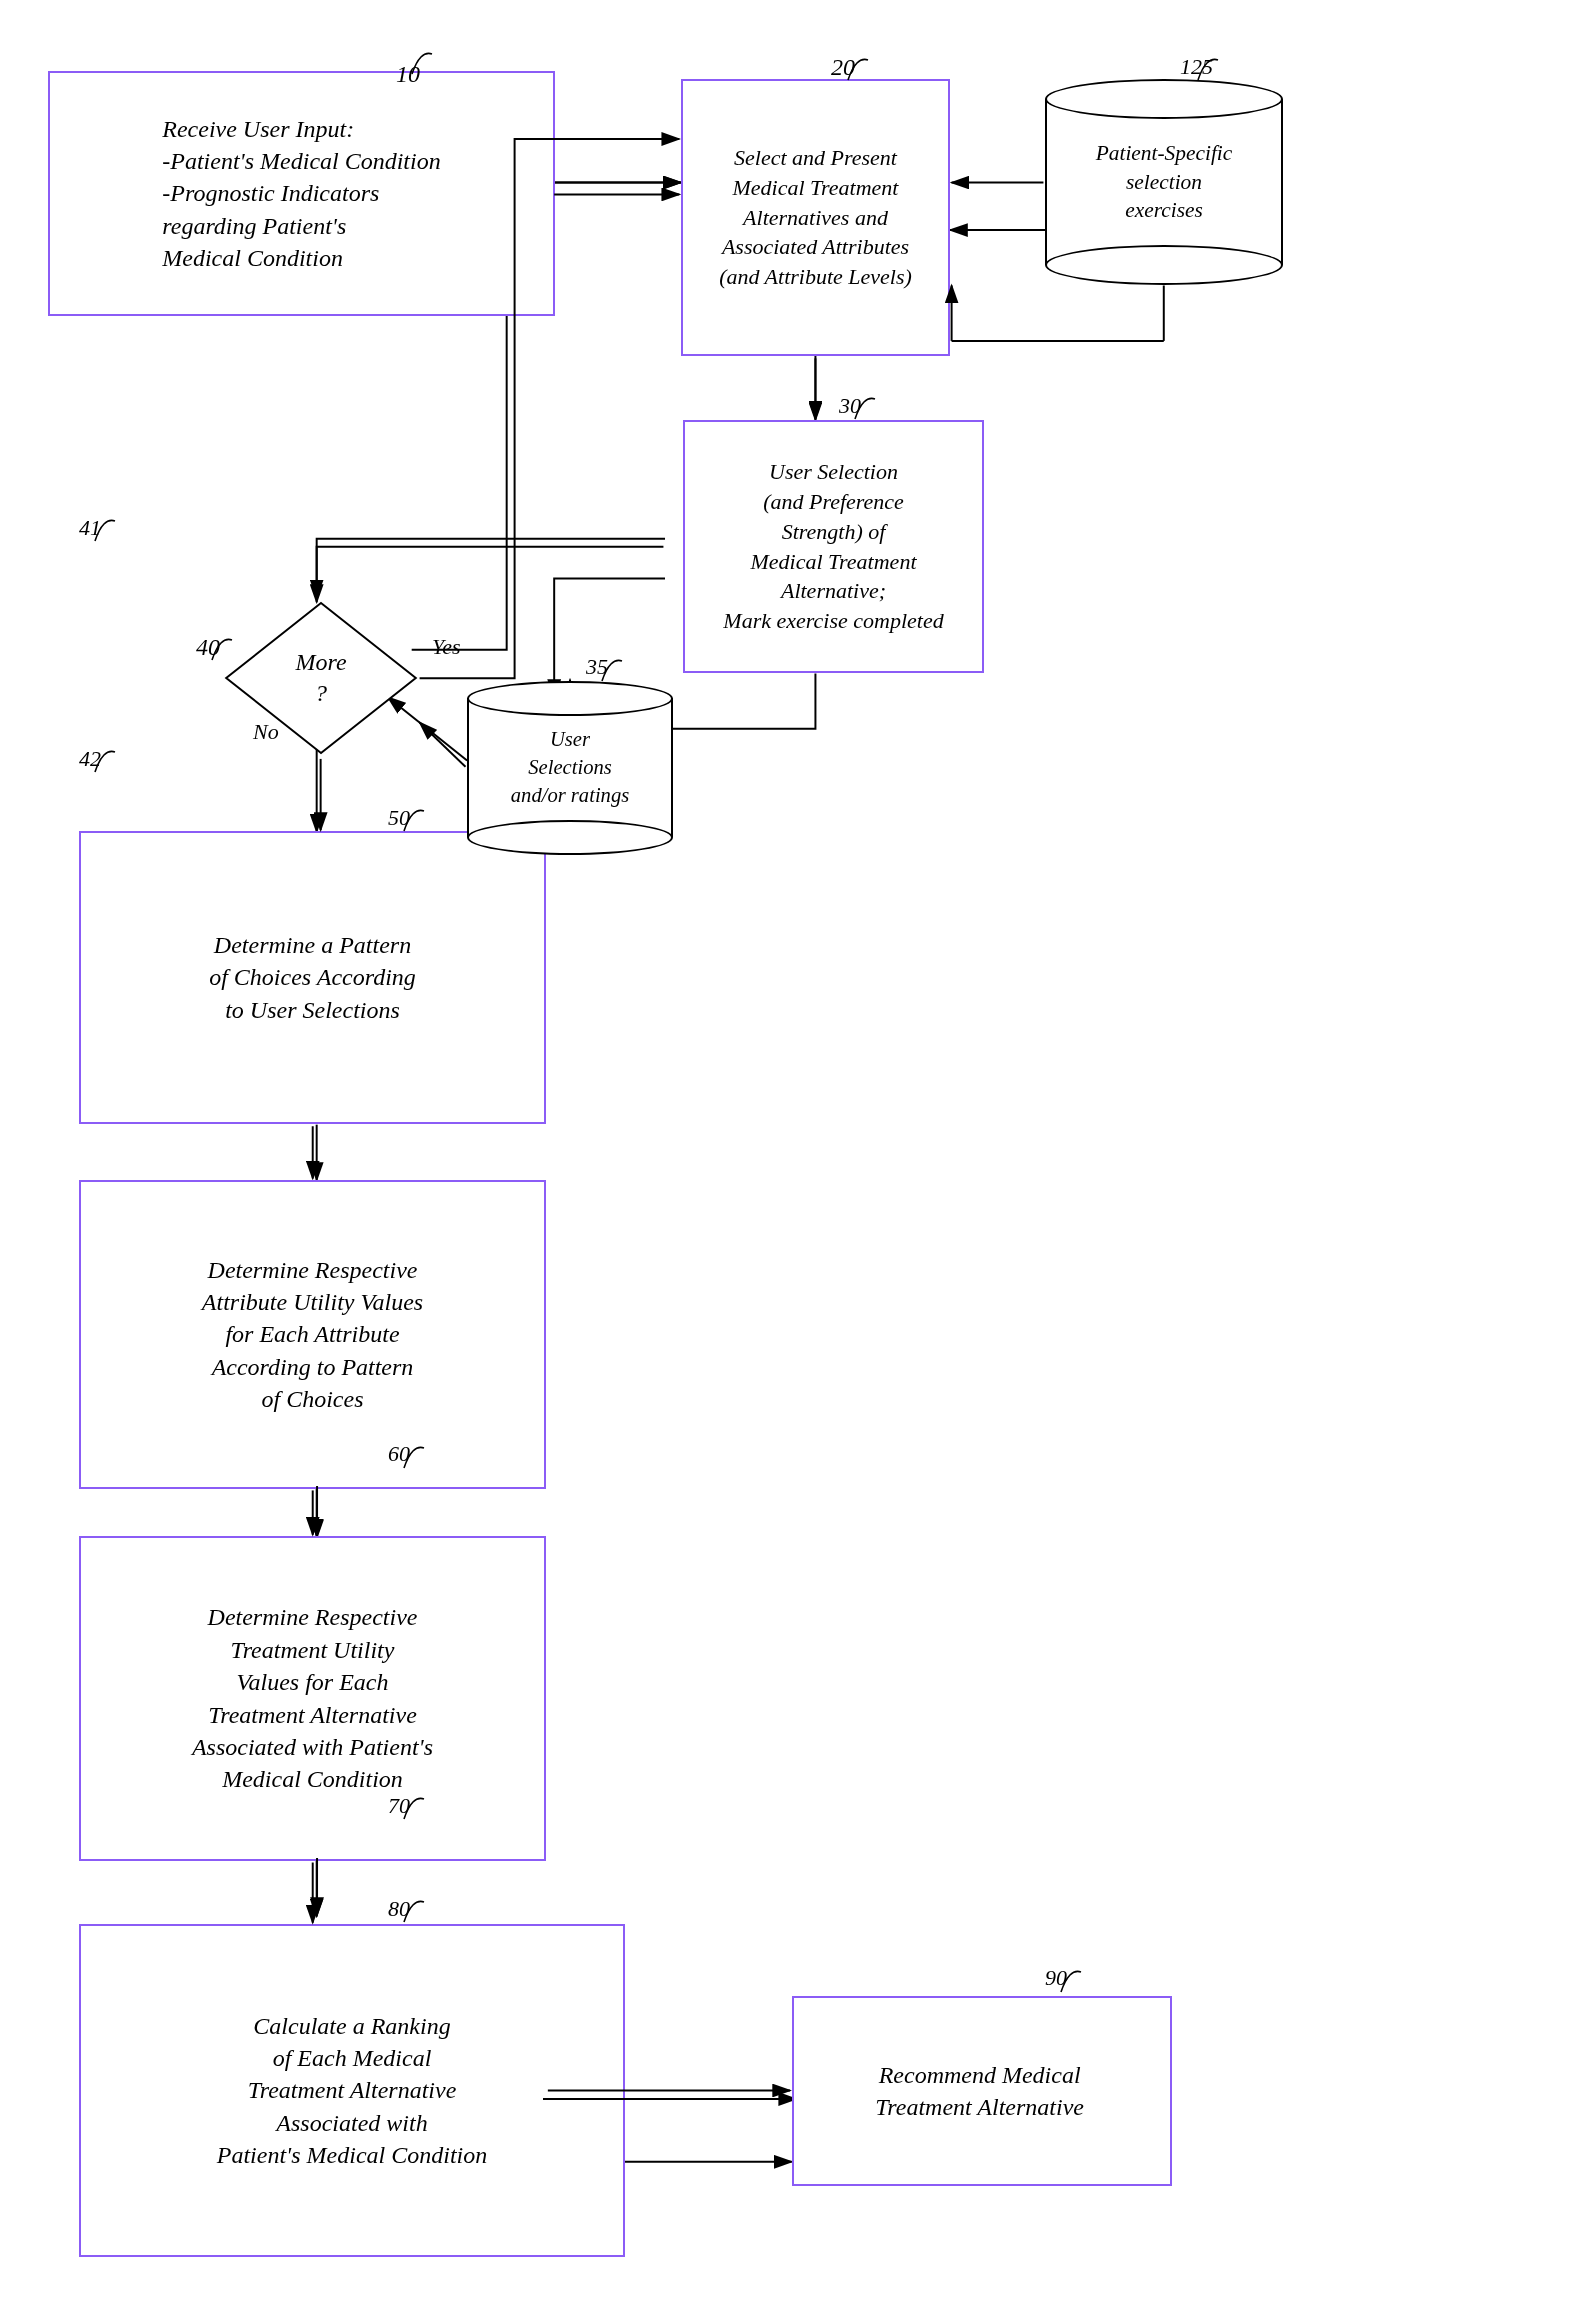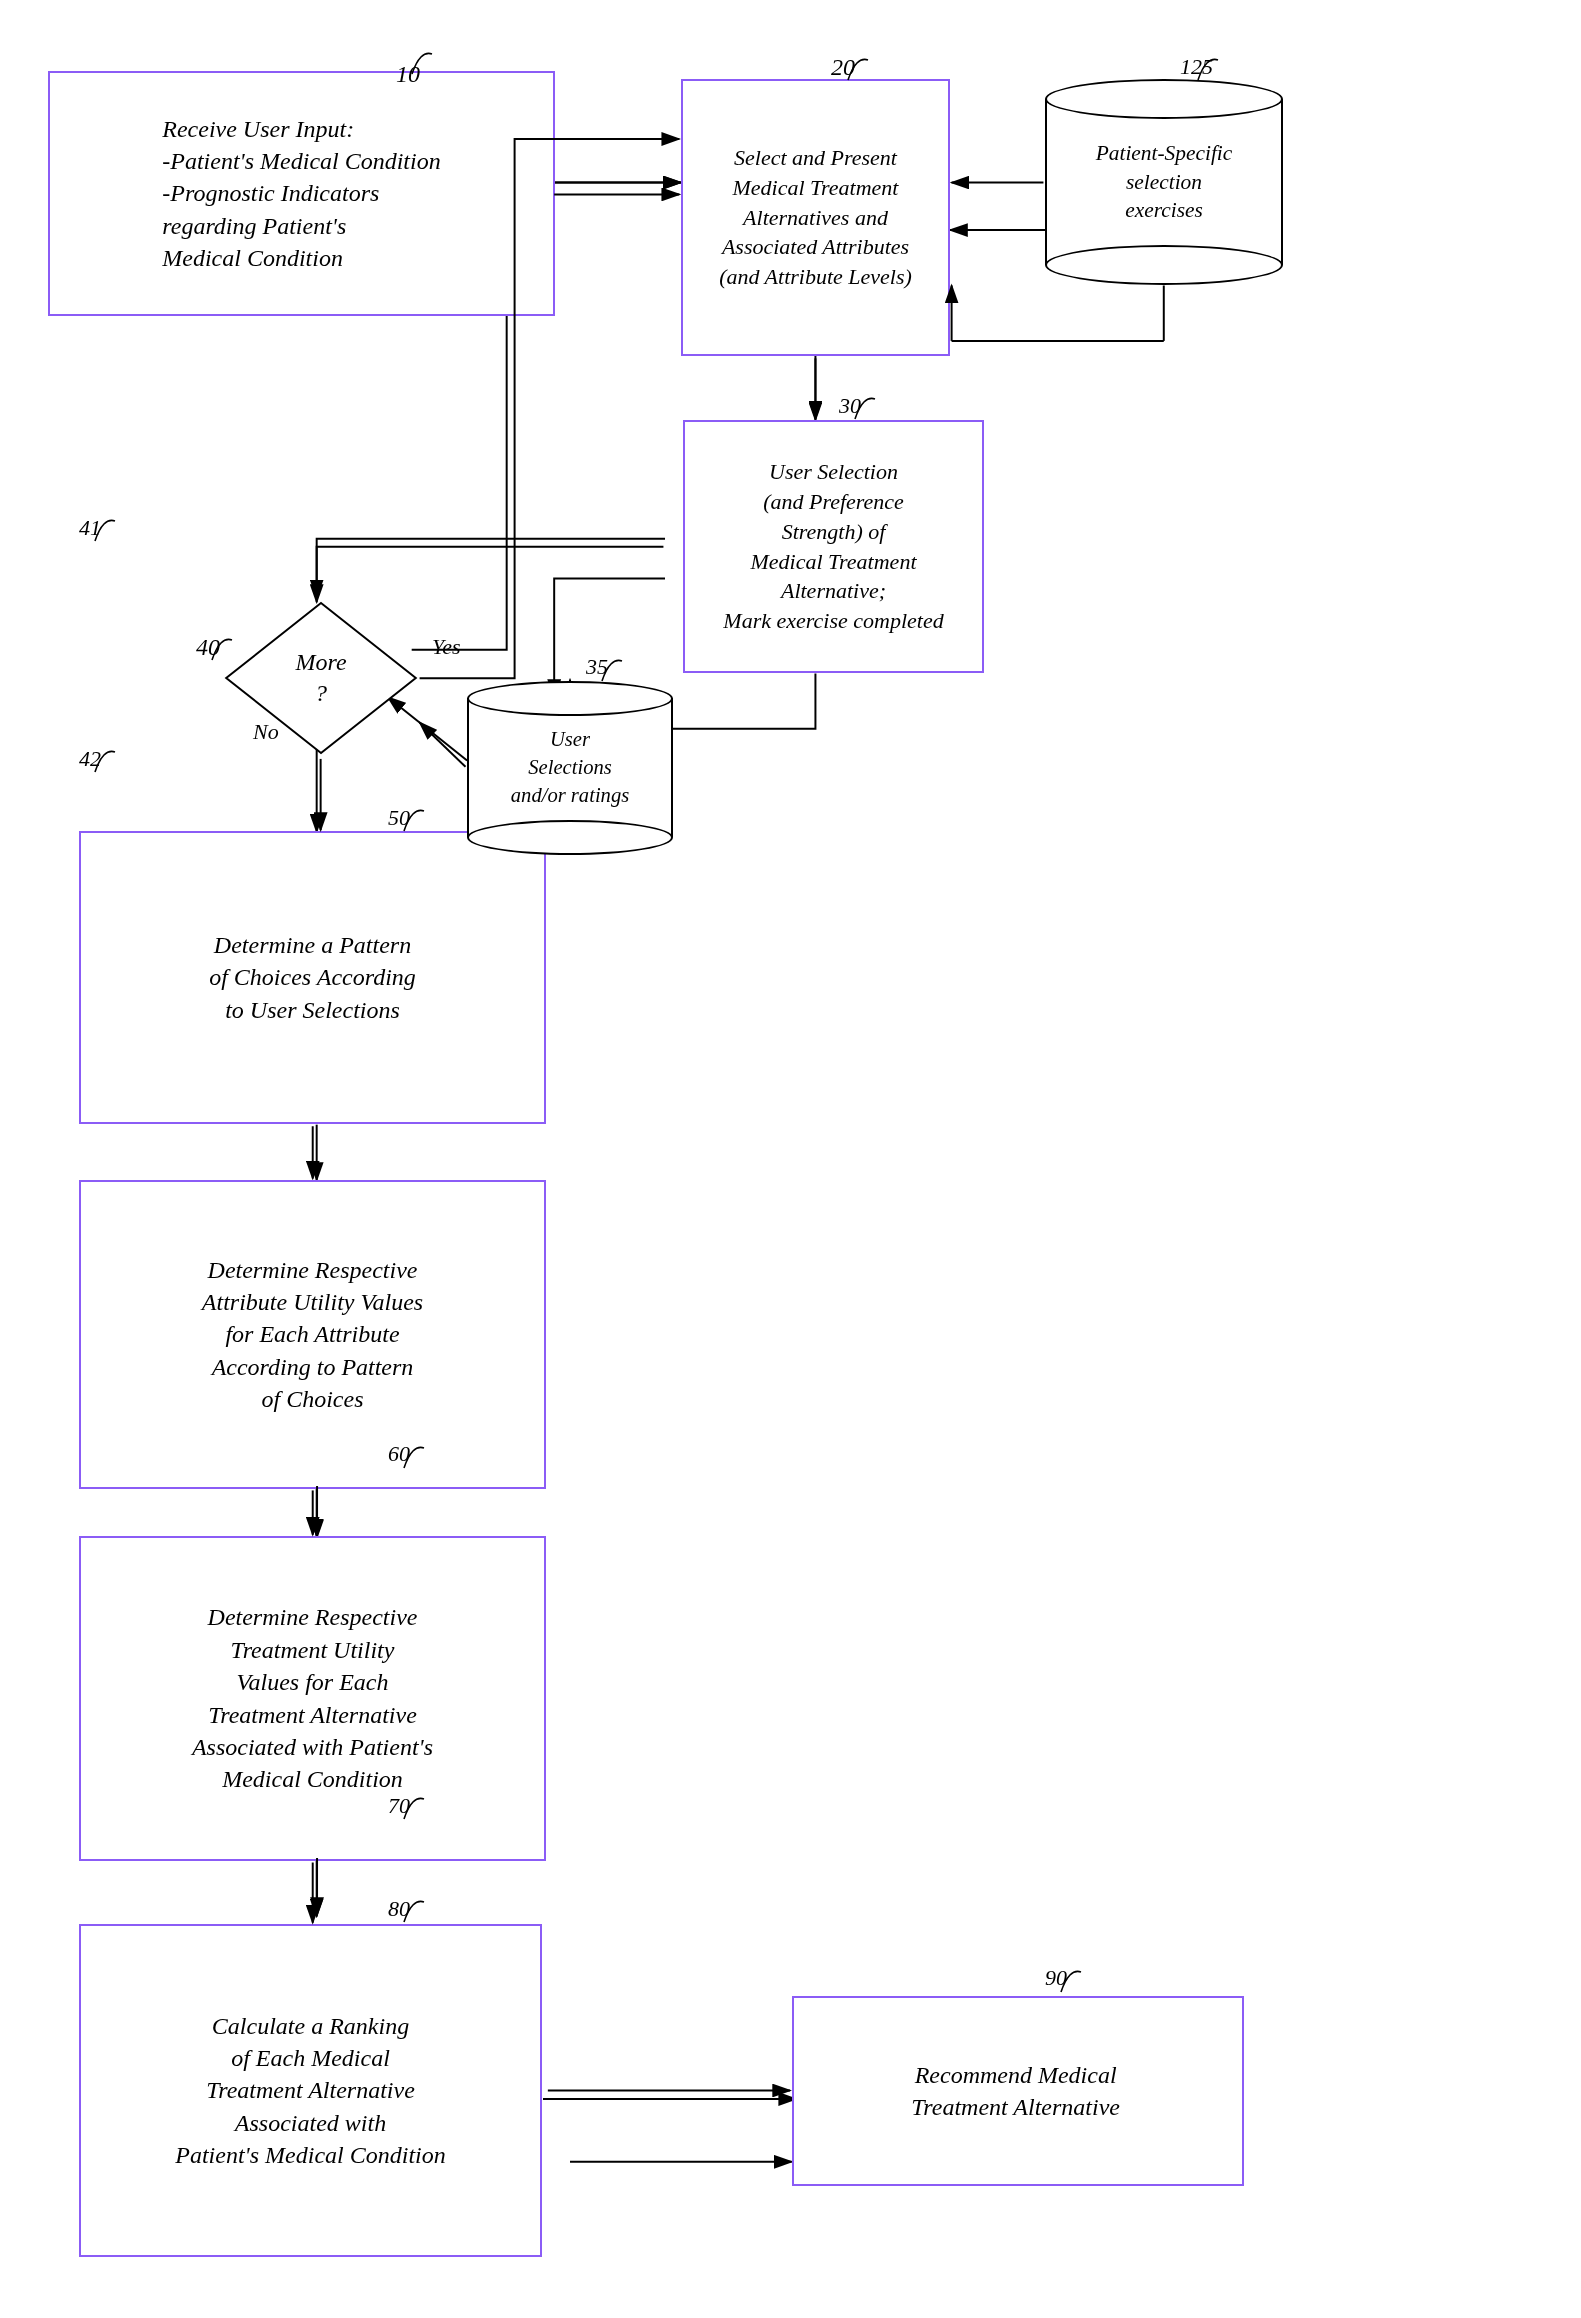--- a/index.html
+++ b/index.html
@@ -280,38 +280,38 @@
 
   <div class="label-num" style="left:388px; top:1793px; font-size:22px;">70</div>
   <svg style="position:absolute;left:380px;top:1791px;" width="48" height="32" viewBox="0 0 60 40">
     <path d="M 30,35 Q 40,5 55,10" stroke="#000" stroke-width="2" fill="none"></path>
   </svg>
 
   <svg style="position:absolute;left:301px;top:1858px;" width="40" height="68" viewBox="0 0 50 86">
     <line x1="20" y1="0" x2="20" y2="72" stroke="#000" stroke-width="2.5" marker-end="url(#arrowhead2)"></line>
   </svg>
 
-  <div class="flow-box" style="left:79px; top:1924px; width:463px; height:333px;">
+  <div class="flow-box" style="left:79px; top:1924px; width:546px; height:333px;">
     <span style="white-space:pre-line; font-size:24px;">Calculate a Ranking
 of Each Medical
 Treatment Alternative
 Associated with
 Patient's Medical Condition</span>
   </div>
 
   <div class="label-num" style="left:388px; top:1896px; font-size:22px;">80</div>
   <svg style="position:absolute;left:380px;top:1894px;" width="48" height="32" viewBox="0 0 60 40">
     <path d="M 30,35 Q 40,5 55,10" stroke="#000" stroke-width="2" fill="none"></path>
   </svg>
 
   <svg style="position:absolute;left:543px;top:2079px;" width="269" height="40" viewBox="0 0 340 50">
     <line x1="0" y1="25" x2="320" y2="25" stroke="#000" stroke-width="2.5" marker-end="url(#arrowhead2)"></line>
   </svg>
 
-  <div class="flow-box" style="left:792px; top:1996px; width:452px; height:190px;padding-left:8px;">
+  <div class="flow-box" style="left:792px; top:1996px; width:380px; height:190px;padding-left:8px;">
     <span style="white-space:pre-line; font-size:24px;">Recommend Medical
 Treatment Alternative</span>
   </div>
 
   <div class="label-num" style="left:1045px; top:1965px; font-size:22px;">90</div>
   <svg style="position:absolute;left:1037px;top:1964px;" width="48" height="32" viewBox="0 0 60 40">
     <path d="M 30,35 Q 40,5 55,10" stroke="#000" stroke-width="2" fill="none"></path>
   </svg>
 
   <svg style="position:absolute;top:0;left:0;width:1581px;height:2319px;pointer-events:none;" xmlns="http://www.w3.org/2000/svg" viewBox="0 0 1997 2928" width="1581" height="2319">

